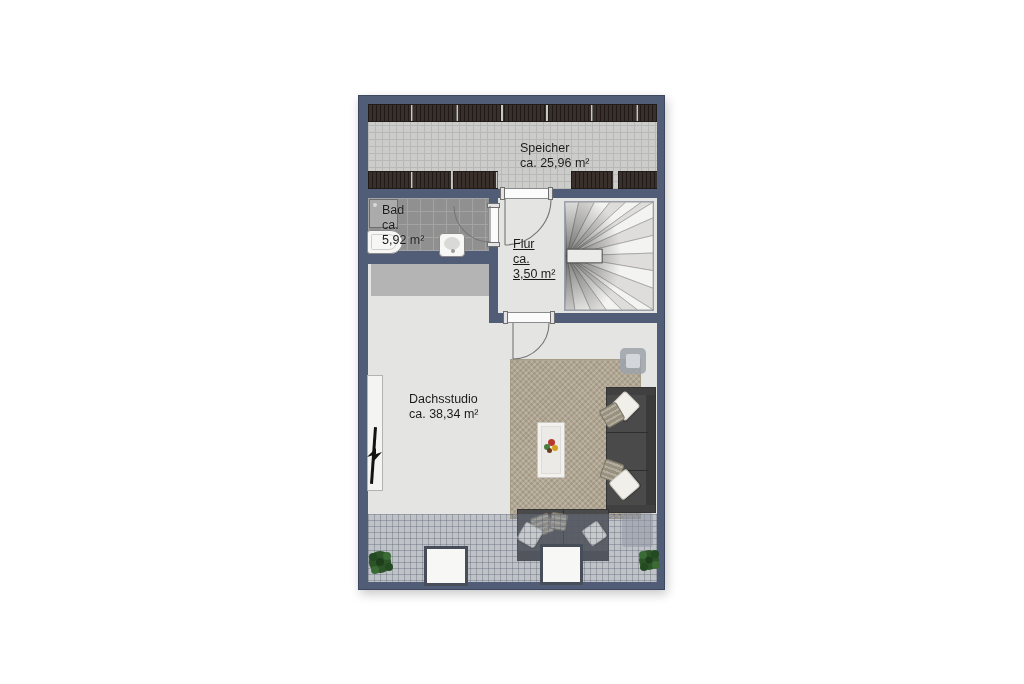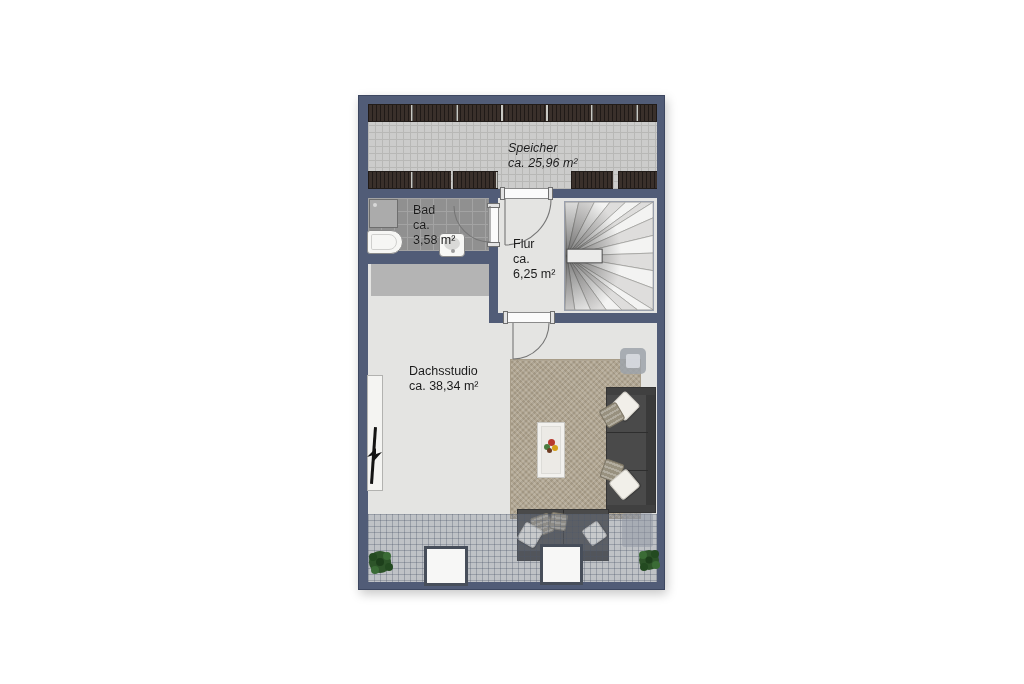--- a/index.html
+++ b/index.html
@@ -131,24 +131,24 @@
   #skylight-a{left:65px;top:450px;width:44px;height:40px;}
   #skylight-b{left:181px;top:448px;width:43px;height:41px;}
 
   .plantsvg{z-index:33;}
 
   
   .label{
     color:#1a1a1a;font-size:12.5px;line-height:1.18;z-index:60;white-space:nowrap;
     text-shadow:0 0 1px rgba(255,255,255,.4);
   }
-  #label-speicher{left:149px;top:45px;font-style:italic;}
-  #label-bad{left:54px;top:107px;}
-  #label-flur{left:154px;top:141px;}
-  #label-dachsstudio{left:50px;top:268px;}
+  #label-speicher{left:161px;top:45px;}
+  #label-bad{left:23px;top:107px;}
+  #label-flur{left:154px;top:141px;text-decoration:underline;}
+  #label-dachsstudio{left:50px;top:296px;}
 </style>
 </head>
 <body>
 
 <div id="plan" class="abs">
 
   <div id="speicher-floor" class="abs"></div>
   <div class="abs beam" style="left:9px;top:8px;width:289px;height:18px;"></div>
   <div class="abs beam" style="left:9px;top:75px;width:83px;height:18px;"></div>
   <div class="abs beam" style="left:94px;top:75px;width:45px;height:18px;"></div>
@@ -272,25 +272,25 @@
     </g>
   </svg>
 
   <div id="label-speicher" class="abs label">
     <div>Speicher</div>
     <div>ca. 25,96 m²</div>
   </div>
   <div id="label-bad" class="abs label">
     <div>Bad</div>
     <div>ca.</div>
-    <div>3,58 m²</div>
+    <div>5,92 m²</div>
   </div>
   <div id="label-flur" class="abs label">
     <div>Flur</div>
     <div>ca.</div>
-    <div>6,25 m²</div>
+    <div>3,50 m²</div>
   </div>
   <div id="label-dachsstudio" class="abs label">
     <div>Dachsstudio</div>
     <div>ca. 38,34 m²</div>
   </div>
 
 </div>
 
 </body></html>

